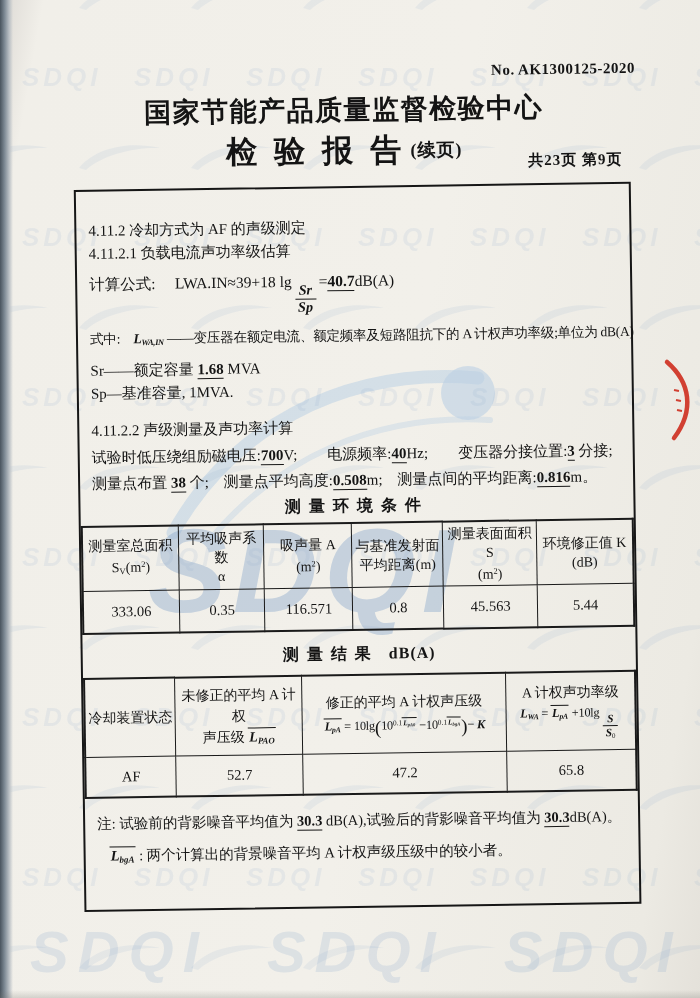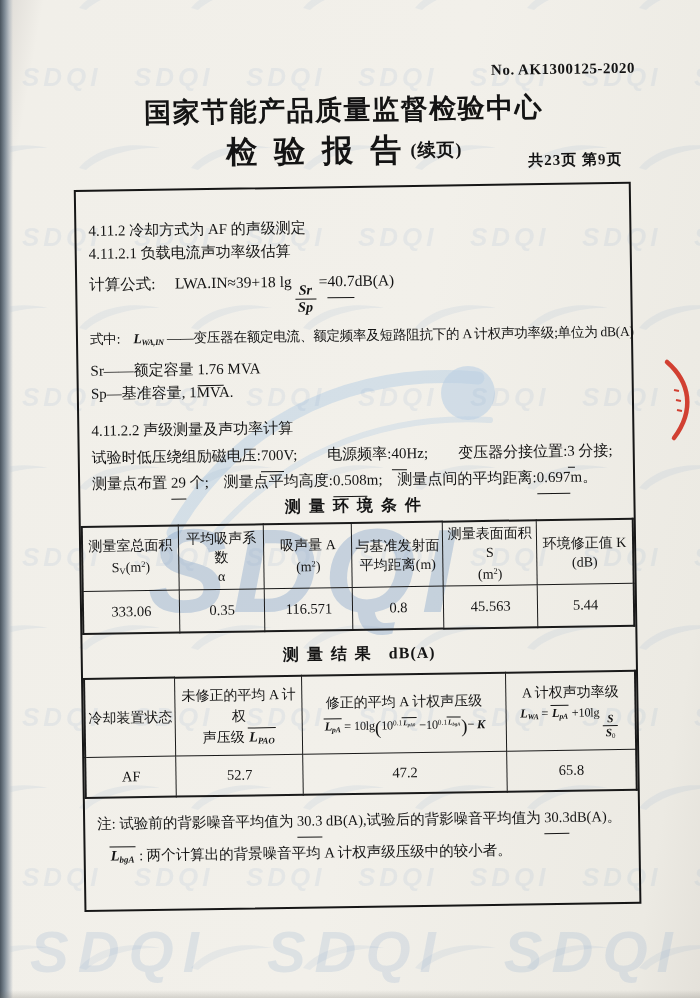--- a/index.html
+++ b/index.html
@@ -61,21 +61,21 @@
   th,td{border:1.6px solid #1a1a1a;text-align:center;vertical-align:middle;
     font-weight:normal;padding:2px 2px;}
   table.env{border:2.4px solid #1a1a1a;}
   table.res{border:2.4px solid #1a1a1a;}
   .env th{height:50px;font-size:14px;line-height:19px;}
   .env td{height:37px;font-size:14.5px;}
   .res th{height:73px;font-size:14px;line-height:21px;}
   .res td{height:35px;font-size:14.5px;}
 
   
-  .u{border-bottom:1.2px solid #151515;padding-bottom:8px;}
+  .u{border-bottom:1.2px solid #151515;padding-bottom:1px;font-weight:bold;}
   .i{font-style:italic;font-weight:bold;}
   .sub{font-size:.62em;vertical-align:-.25em;}
   .sup{font-size:.6em;vertical-align:.55em;letter-spacing:0;}
   .ol{display:inline-block;border-top:1.2px solid #151515;line-height:1.08;padding:1px 1px 0;}
   .line{display:block;}
   .fml{font-size:12.3px;white-space:nowrap;letter-spacing:-.2px;}
   .frac{display:inline-flex;flex-direction:column;text-align:center;vertical-align:-.55em;
     font-size:.92em;line-height:1.12;margin:0 3px;}
   .frac .fn{border-bottom:1.2px solid #151515;padding:0 3px;display:block;}
   .frac .fd{padding:0 3px;display:block;}
@@ -301,27 +301,27 @@
 
     <p class="s1">4.11.2 冷却方式为 AF 的声级测定</p>
     <p class="s2">4.11.2.1 负载电流声功率级估算</p>
 
     <p class="calc"><span>计算公式:　 LWA.IN≈39+18 lg</span><span class="frac">
           <span class="fn i">Sr</span>
           <span class="fd i">Sp</span>
         </span><span>=</span><span class="u">40.7</span><span>dB(A)</span></p>
 
     <p class="sz"><span>式中:　</span><span class="i">L</span><span class="i sub">WA,IN</span><span> ——变压器在额定电流、额定频率及短路阻抗下的 A 计权声功率级;单位为 dB(A)</span></p>
-    <p class="sr"><span>Sr——额定容量 </span><span class="u">1.76</span><span> MVA</span></p>
+    <p class="sr"><span>Sr——额定容量 </span><span class="u">1.68</span><span> MVA</span></p>
     <p class="sp">Sp—基准容量, 1MVA.</p>
 
     <p class="s3">4.11.2.2 声级测量及声功率计算</p>
 
     <p class="c1"><span>试验时低压绕组励磁电压:</span><span class="u">700</span><span>V;　　电源频率:</span><span class="u">40</span><span>Hz;　　变压器分接位置:</span><span class="u">3</span><span> 分接;</span></p>
-    <p class="c2"><span>测量点布置 </span><span class="u">29</span><span> 个;　测量点平均高度:</span><span class="u">0.508</span><span>m;　测量点间的平均距离:</span><span class="u">0.697</span><span>m。</span></p>
+    <p class="c2"><span>测量点布置 </span><span class="u">38</span><span> 个;　测量点平均高度:</span><span class="u">0.508</span><span>m;　测量点间的平均距离:</span><span class="u">0.816</span><span>m。</span></p>
 
     <div class="envtitle">测量环境条件</div>
 
     <table class="env">
       <colgroup>
         <col style="width:17.5%">
           <col style="width:15.5%">
           <col style="width:16%">
         <col style="width:16.5%">
           <col style="width:17%">

